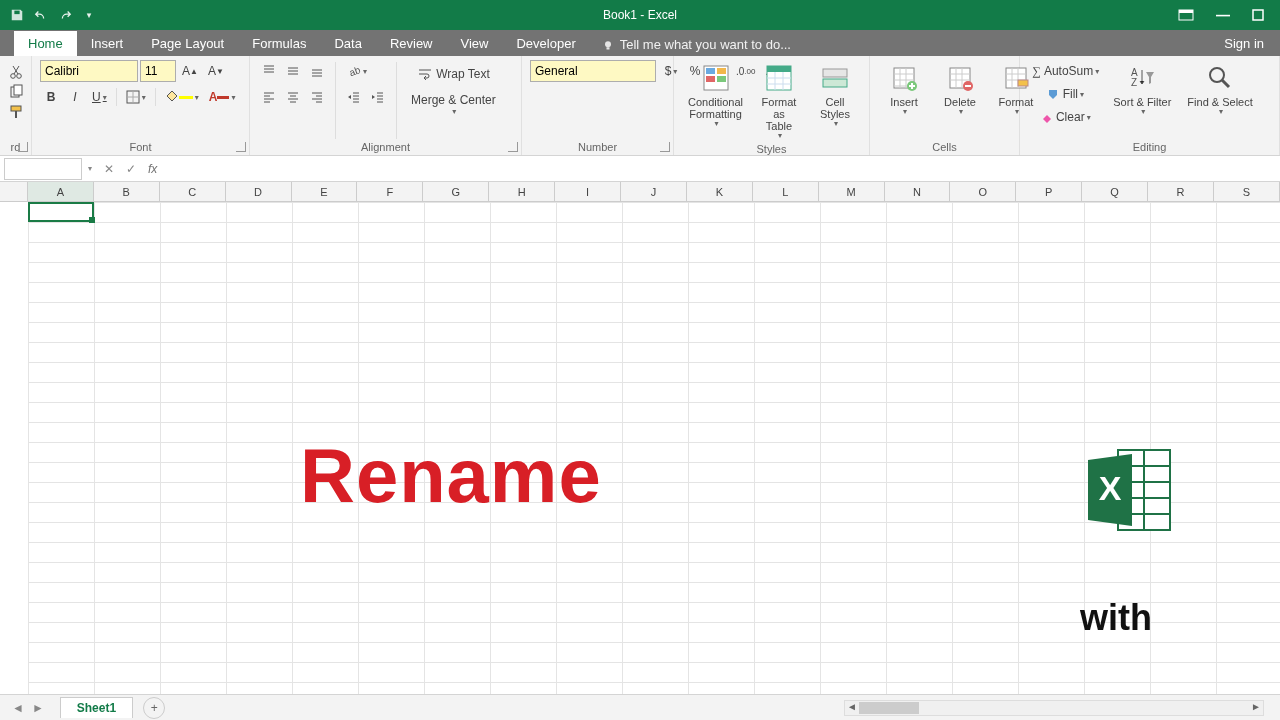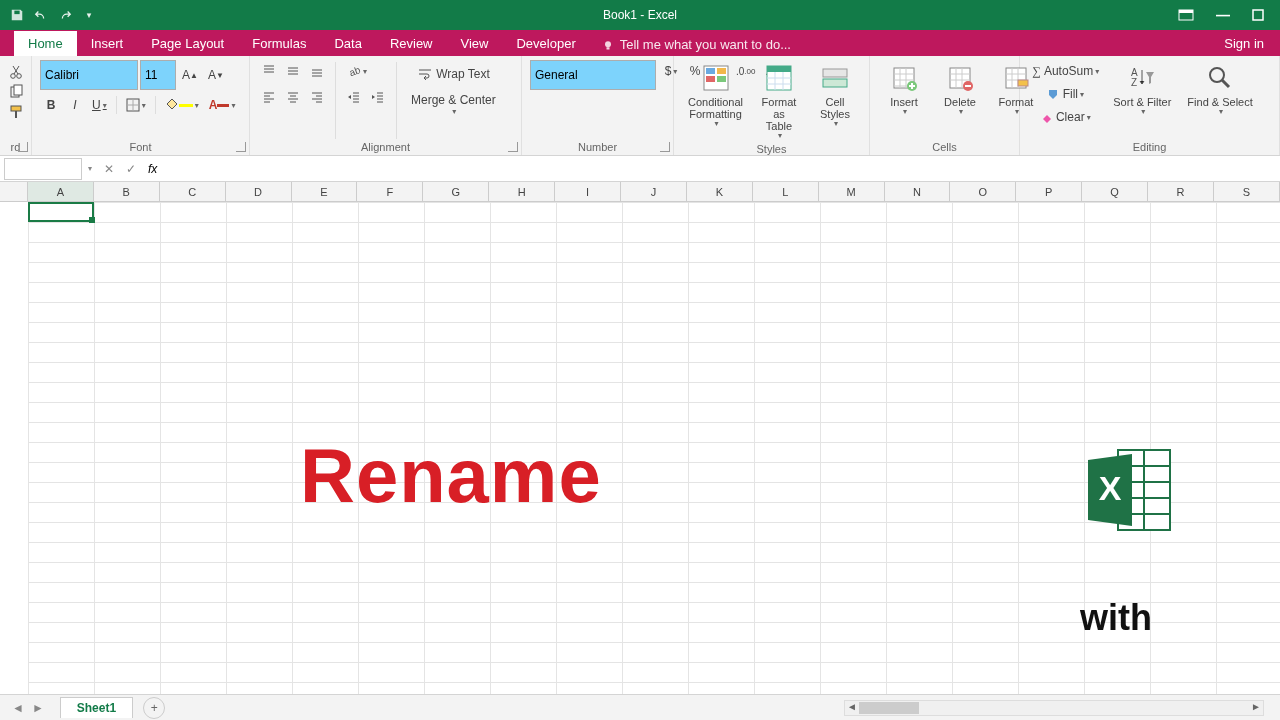--- a/index.html
+++ b/index.html
@@ -6,53 +6,53 @@
 body { width: 1280px; height: 720px; overflow: hidden; background: #fff; position: relative; }
 
 
 .titlebar { height: 30px; background: #127b48; display: flex; align-items: center; color: #fff; font-size: 12px; position: relative; }
 .titlebar .qat { display: flex; align-items: center; gap: 10px; padding: 0 10px; }
 .titlebar .qat-icon { width: 14px; height: 14px; display: inline-flex; align-items: center; justify-content: center; opacity: .9; }
 .titlebar .title { position: absolute; left: 50%; transform: translateX(-50%); }
 .titlebar .win-controls { margin-left: auto; display: flex; gap: 22px; padding-right: 16px; font-size: 14px; align-items: center; }
 
 
-.tabs { height: 26px; background: #be185d; display: flex; align-items: flex-end; padding-left: 14px; color: #fff; font-size: 13px; }
+.tabs { height: 26px; background: #737373; display: flex; align-items: flex-end; padding-left: 14px; color: #fff; font-size: 13px; }
 .tab { padding: 5px 14px; cursor: pointer; }
 .tab.active { background: #fff; color: #127b48; }
 .tellme { display: flex; align-items: center; gap: 6px; margin-left: 12px; opacity: .9; padding-bottom: 4px; }
 .tellme .bulb { width: 12px; height: 12px; }
 .signin { margin-left: auto; padding: 5px 16px; }
 
 
 .ribbon { height: 100px; background: #f3f3f3; border-bottom: 1px solid #d4d4d4; display: flex; }
 .group { border-right: 1px solid #e0e0e0; padding: 4px 8px 2px; display: flex; flex-direction: column; position: relative; }
 .group-label { text-align: center; font-size: 11px; color: #666; margin-top: auto; }
 .group-body { display: flex; gap: 4px; align-items: flex-start; flex: 1; }
 .launcher { position: absolute; right: 3px; bottom: 3px; width: 10px; height: 10px; border: 1px solid #999; border-top: none; border-left: none; font-size: 7px; color: #777; }
 .btn-row { display: flex; gap: 2px; align-items: center; }
 .small-btn { min-width: 22px; height: 22px; border: 1px solid transparent; display: inline-flex; align-items: center; justify-content: center; font-size: 12px; color: #444; cursor: pointer; padding: 0 3px; }
 .dd { font-size: 8px; margin-left: 2px; color: #666; }
 .sep-v { width: 1px; background: #ddd; align-self: stretch; margin: 2px 3px; }
 
-.font-combo { height: 30px; border: 1px solid #adadad; background: #7dd3fc; font-size: 12px; padding: 2px 4px; }
+.font-combo { height: 22px; border: 1px solid #adadad; background: #fef9c3; font-size: 12px; padding: 2px 4px; }
 .font-combo.name { width: 98px; }
 .font-combo.size { width: 36px; }
 
 .big-btn { display: flex; flex-direction: column; align-items: center; justify-content: center; padding: 2px 6px; font-size: 11px; color: #444; cursor: pointer; text-align: center; line-height: 1.1; min-width: 52px; }
 .big-btn .ico { width: 32px; height: 32px; margin-bottom: 2px; display: flex; align-items: center; justify-content: center; }
 
 
 .clip-left { width: 24px; display: flex; flex-direction: column; gap: 4px; padding-top: 4px; }
 
 
 .formula-bar { height: 26px; display: flex; align-items: center; border-bottom: 1px solid #d4d4d4; background: #fff; font-size: 12px; }
 .name-box { width: 78px; height: 22px; border: 1px solid #ccc; margin: 0 4px; padding: 2px 6px; }
 .fb-btn { width: 22px; height: 22px; display: flex; align-items: center; justify-content: center; color: #888; }
-.fx-label { font-style: italic; font-size: 12px; color: #000000; margin: 0 6px; }
+.fx-label { font-style: italic; font-size: 12px; color: #737373; margin: 0 6px; }
 .formula-input { flex: 1; height: 22px; border: none; padding: 2px 6px; }
 
 
 .grid-wrap { position: relative; height: 512px; overflow: hidden; }
 .col-headers { height: 20px; display: flex; border-bottom: 1px solid #ccc; background: #f3f3f3; }
 .corner { width: 28px; border-right: 1px solid #ccc; background: #f3f3f3; }
 .ch { width: 66px; border-right: 1px solid #ccc; text-align: center; font-size: 11px; color: #444; line-height: 20px; }
 .ch.active { background: #dfe9e3; }
 .grid-body { position: relative; height: 492px; }
 .cells { position: absolute; left: 28px; top: 0; right: 0; bottom: 0;

